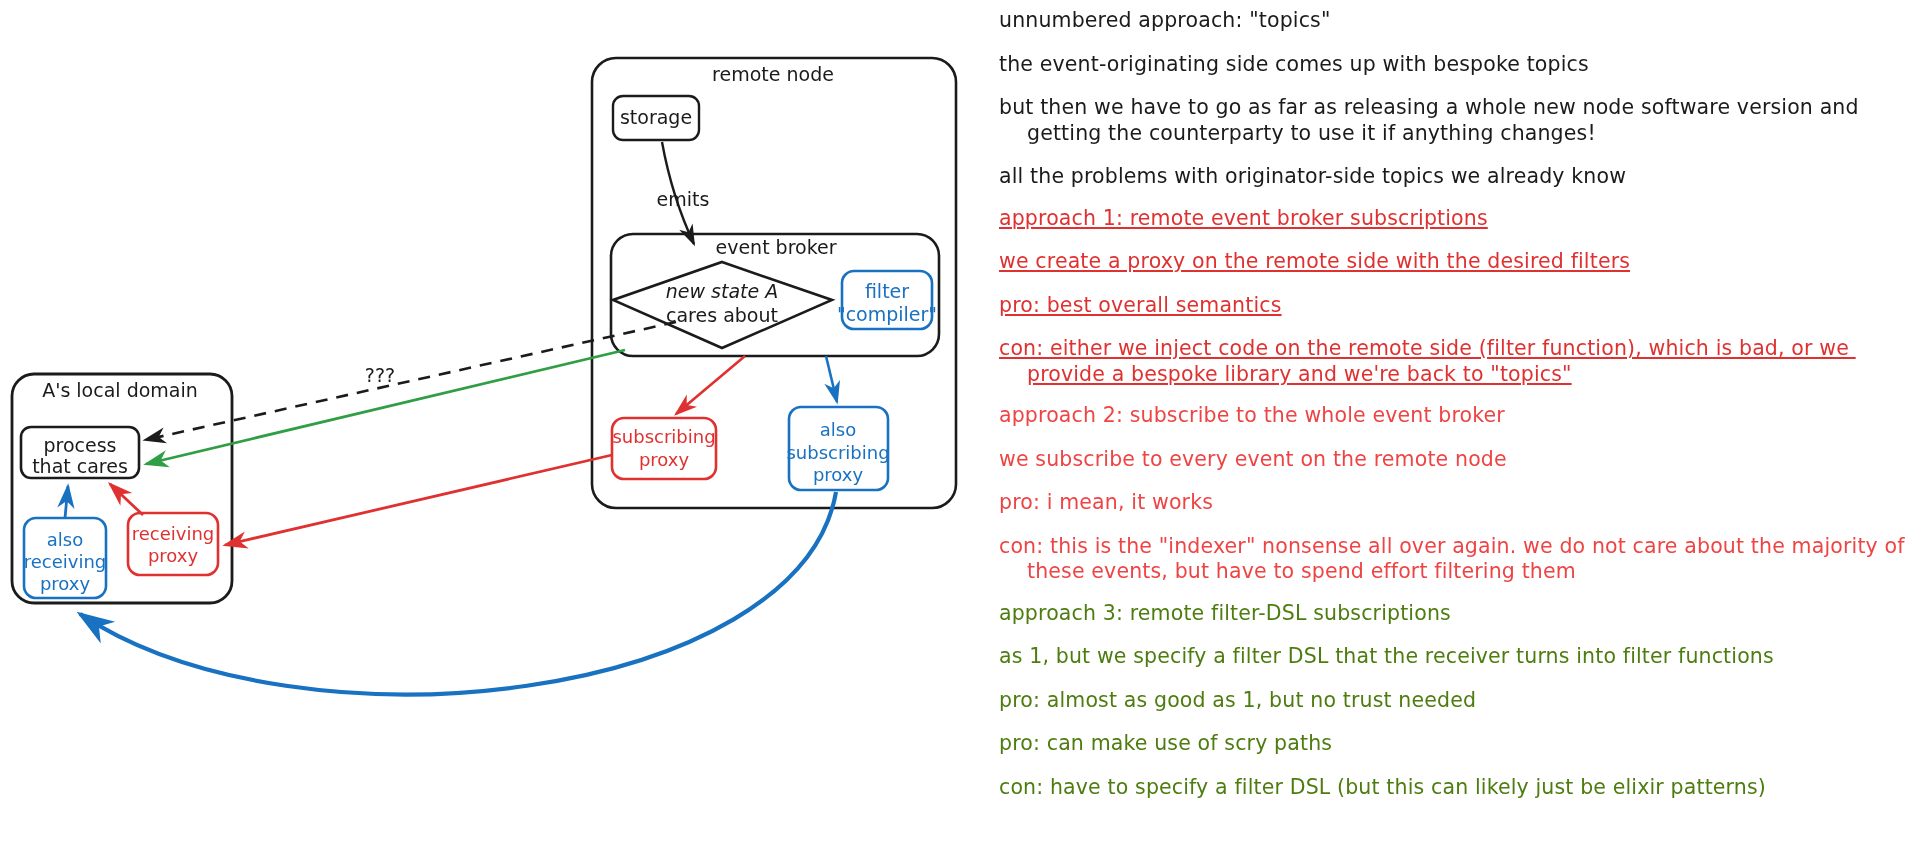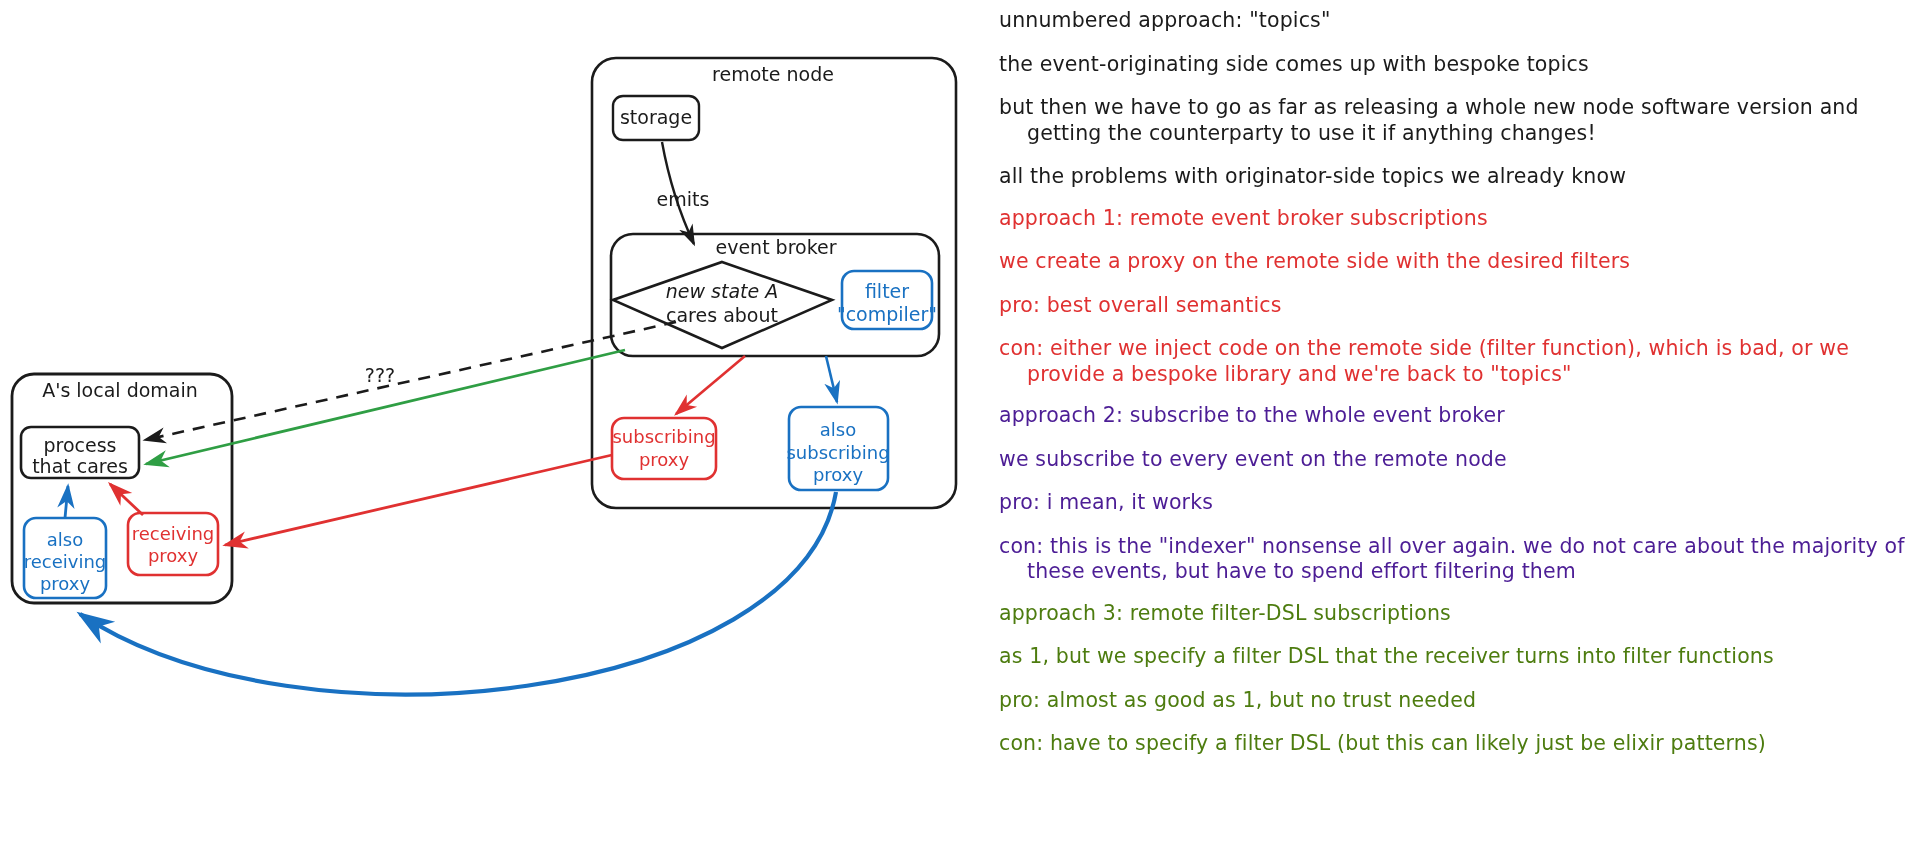--- a/index.html
+++ b/index.html
@@ -46,22 +46,22 @@
     white-space: pre-wrap;
     margin: 0;
     padding: 0 0 0 14px;
   }
   .note-line.indent {
     padding-left: 42px;
     text-indent: -28px;
     margin-top: 18px;
   }
   .blk-black .note-line { color: #1b1b1b; }
-  .blk-red   .note-line { color: #e03131; }
-  .blk-green .note-line { color: #4c1d95; }
+  .blk-red   .note-line { color: #e03131; text-decoration: underline; }
+  .blk-green .note-line { color: #ef4444; }
   .blk-blue  .note-line { color: #4d7c0f; }
 
   svg { display: block; }
   .svg-label {
     font-family: "DejaVu Sans", sans-serif;
     font-size: 19px;
   }
   .svg-label-sm {
     font-family: "DejaVu Sans", sans-serif;
     font-size: 18px;
@@ -199,17 +199,18 @@
       <p class="note-line">approach 2: subscribe to the whole event broker</p>
       <p class="note-line indent">we subscribe to every event on the remote node</p>
       <p class="note-line indent">pro: i mean, it works</p>
       <p class="note-line indent">con: this is the "indexer" nonsense all over again. we do not care about the majority of these events, but have to spend effort filtering them</p>
     </div>
 
     <div class="note-block blk-blue">
       <p class="note-line">approach 3: remote filter-DSL subscriptions</p>
       <p class="note-line indent">as 1, but we specify a filter DSL that the receiver turns into filter functions</p>
       <p class="note-line indent">pro: almost as good as 1, but no trust needed</p>
+      <p class="note-line indent">pro: can make use of scry paths</p>
       <p class="note-line indent">con: have to specify a filter DSL (but this can likely just be elixir patterns)</p>
     </div>
 
   </div>
 </div>
 
 </body></html>

